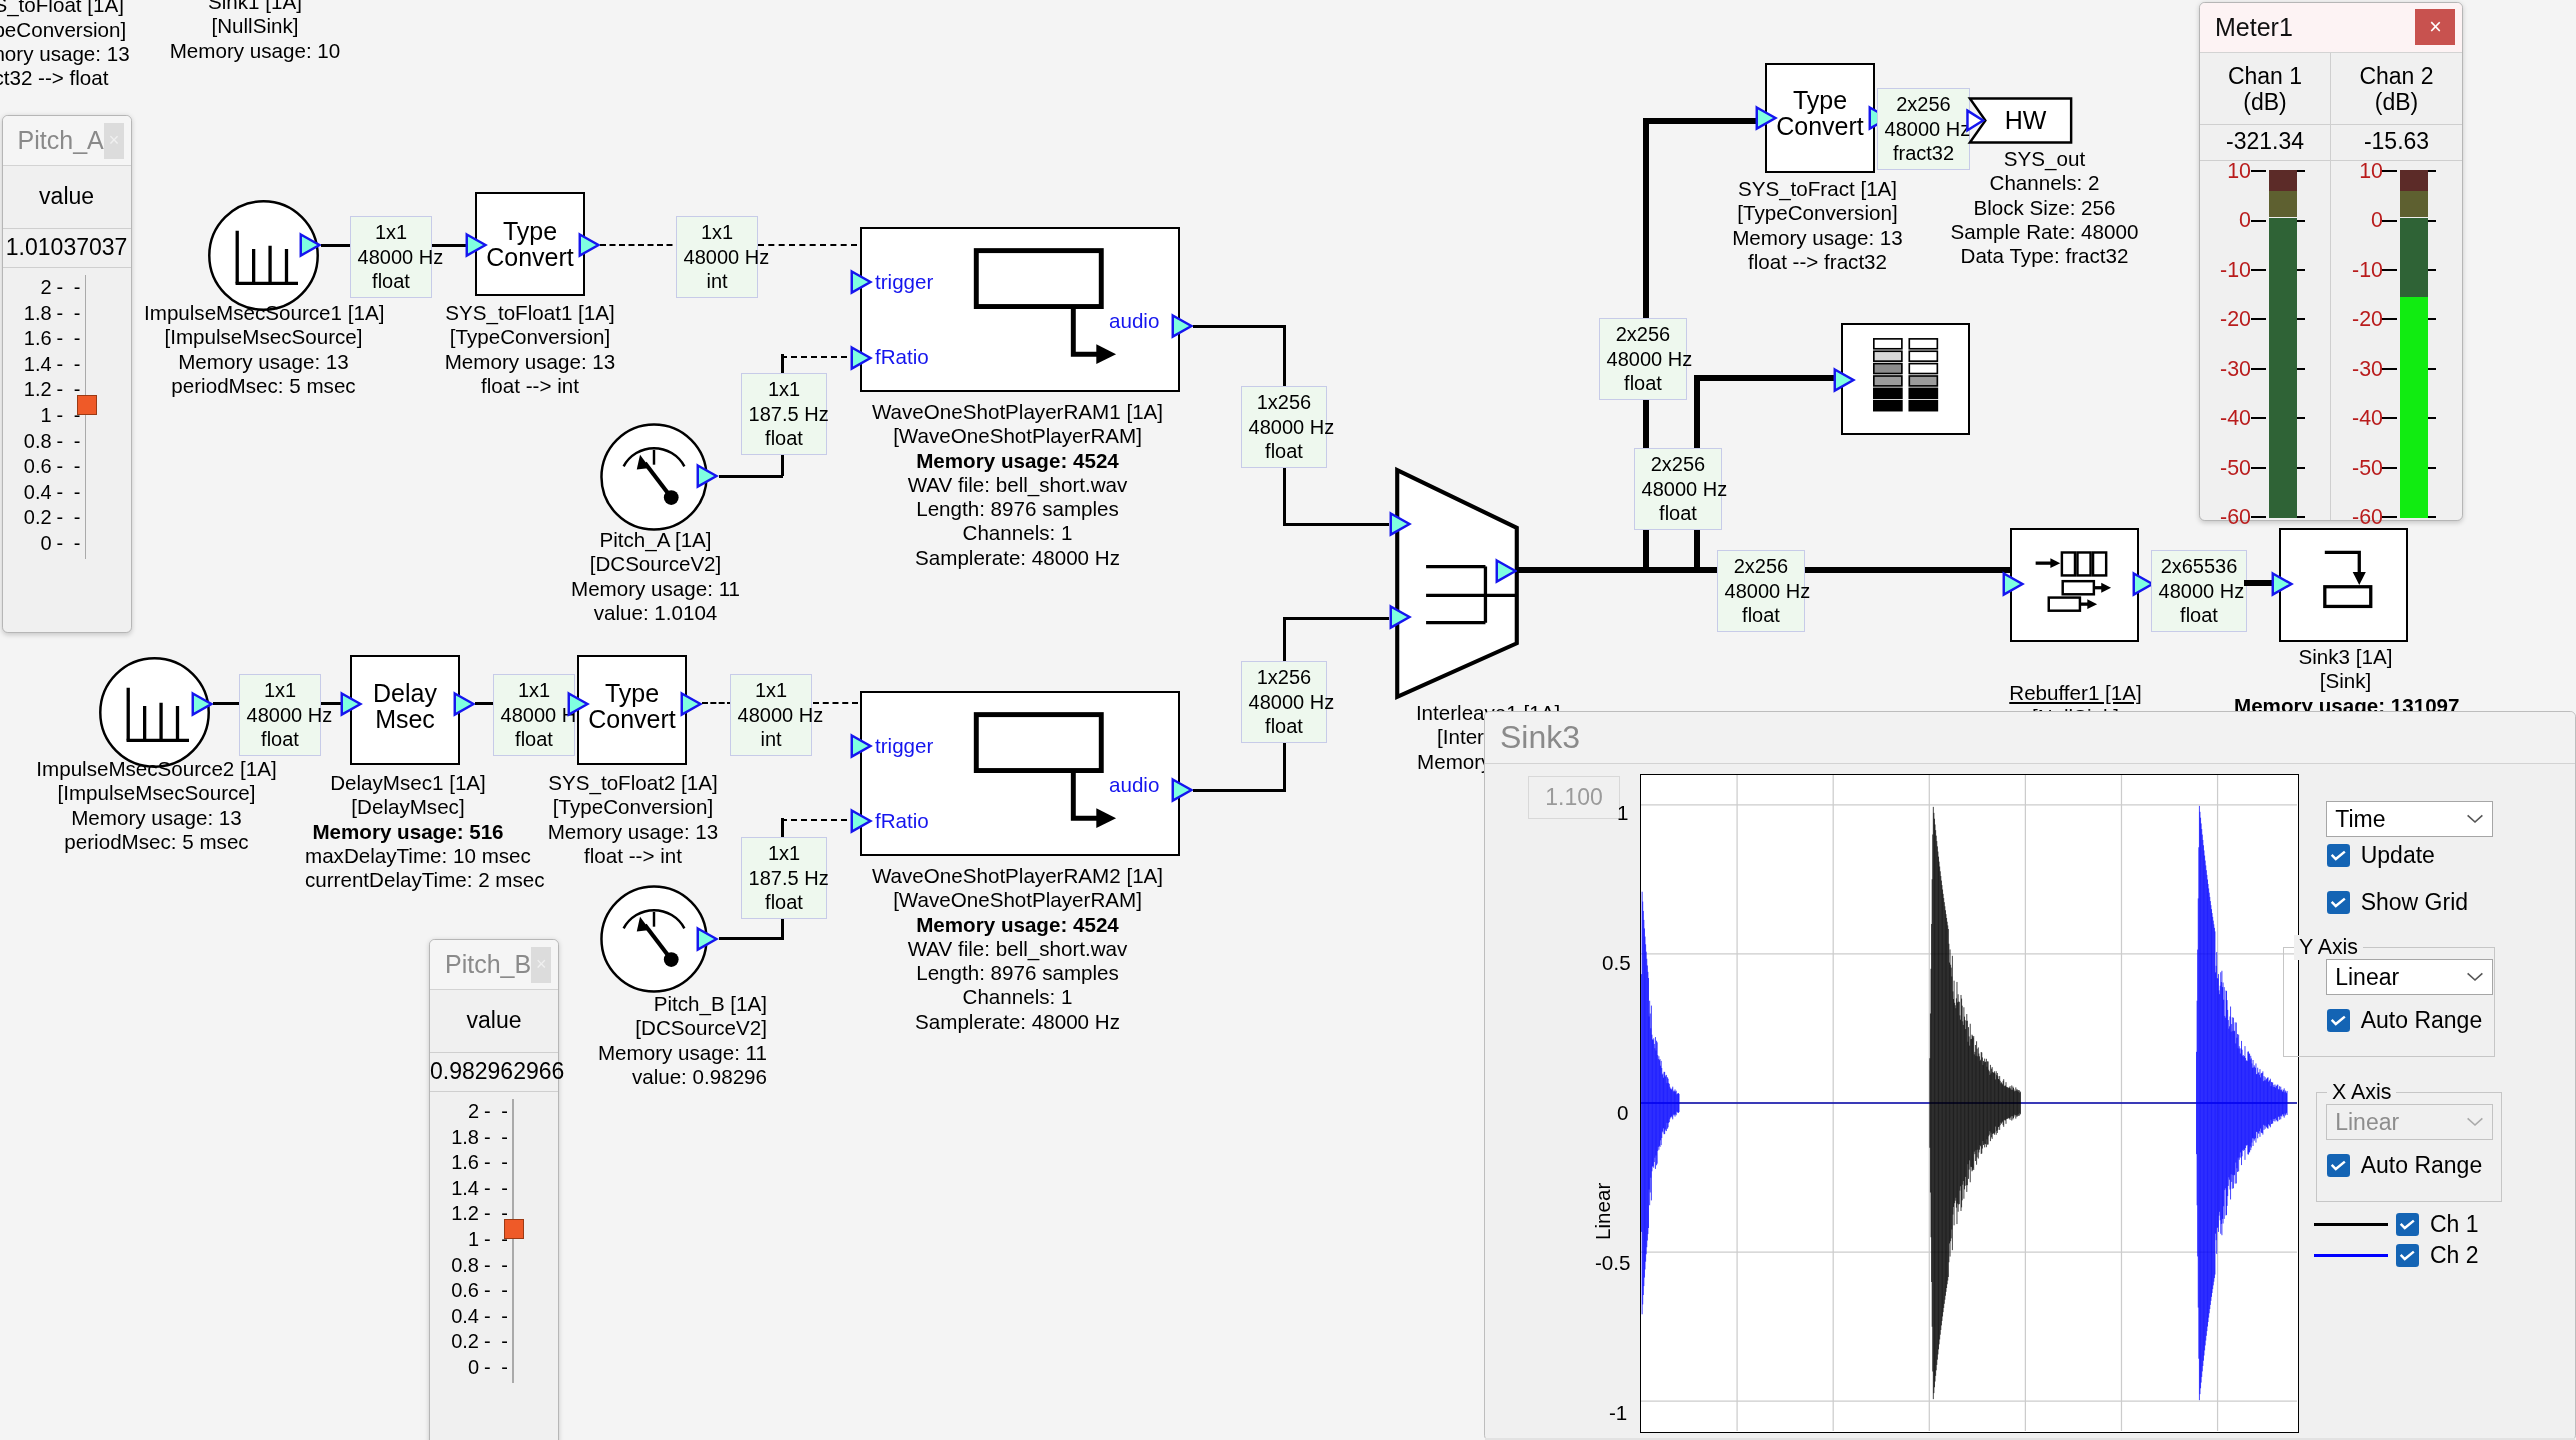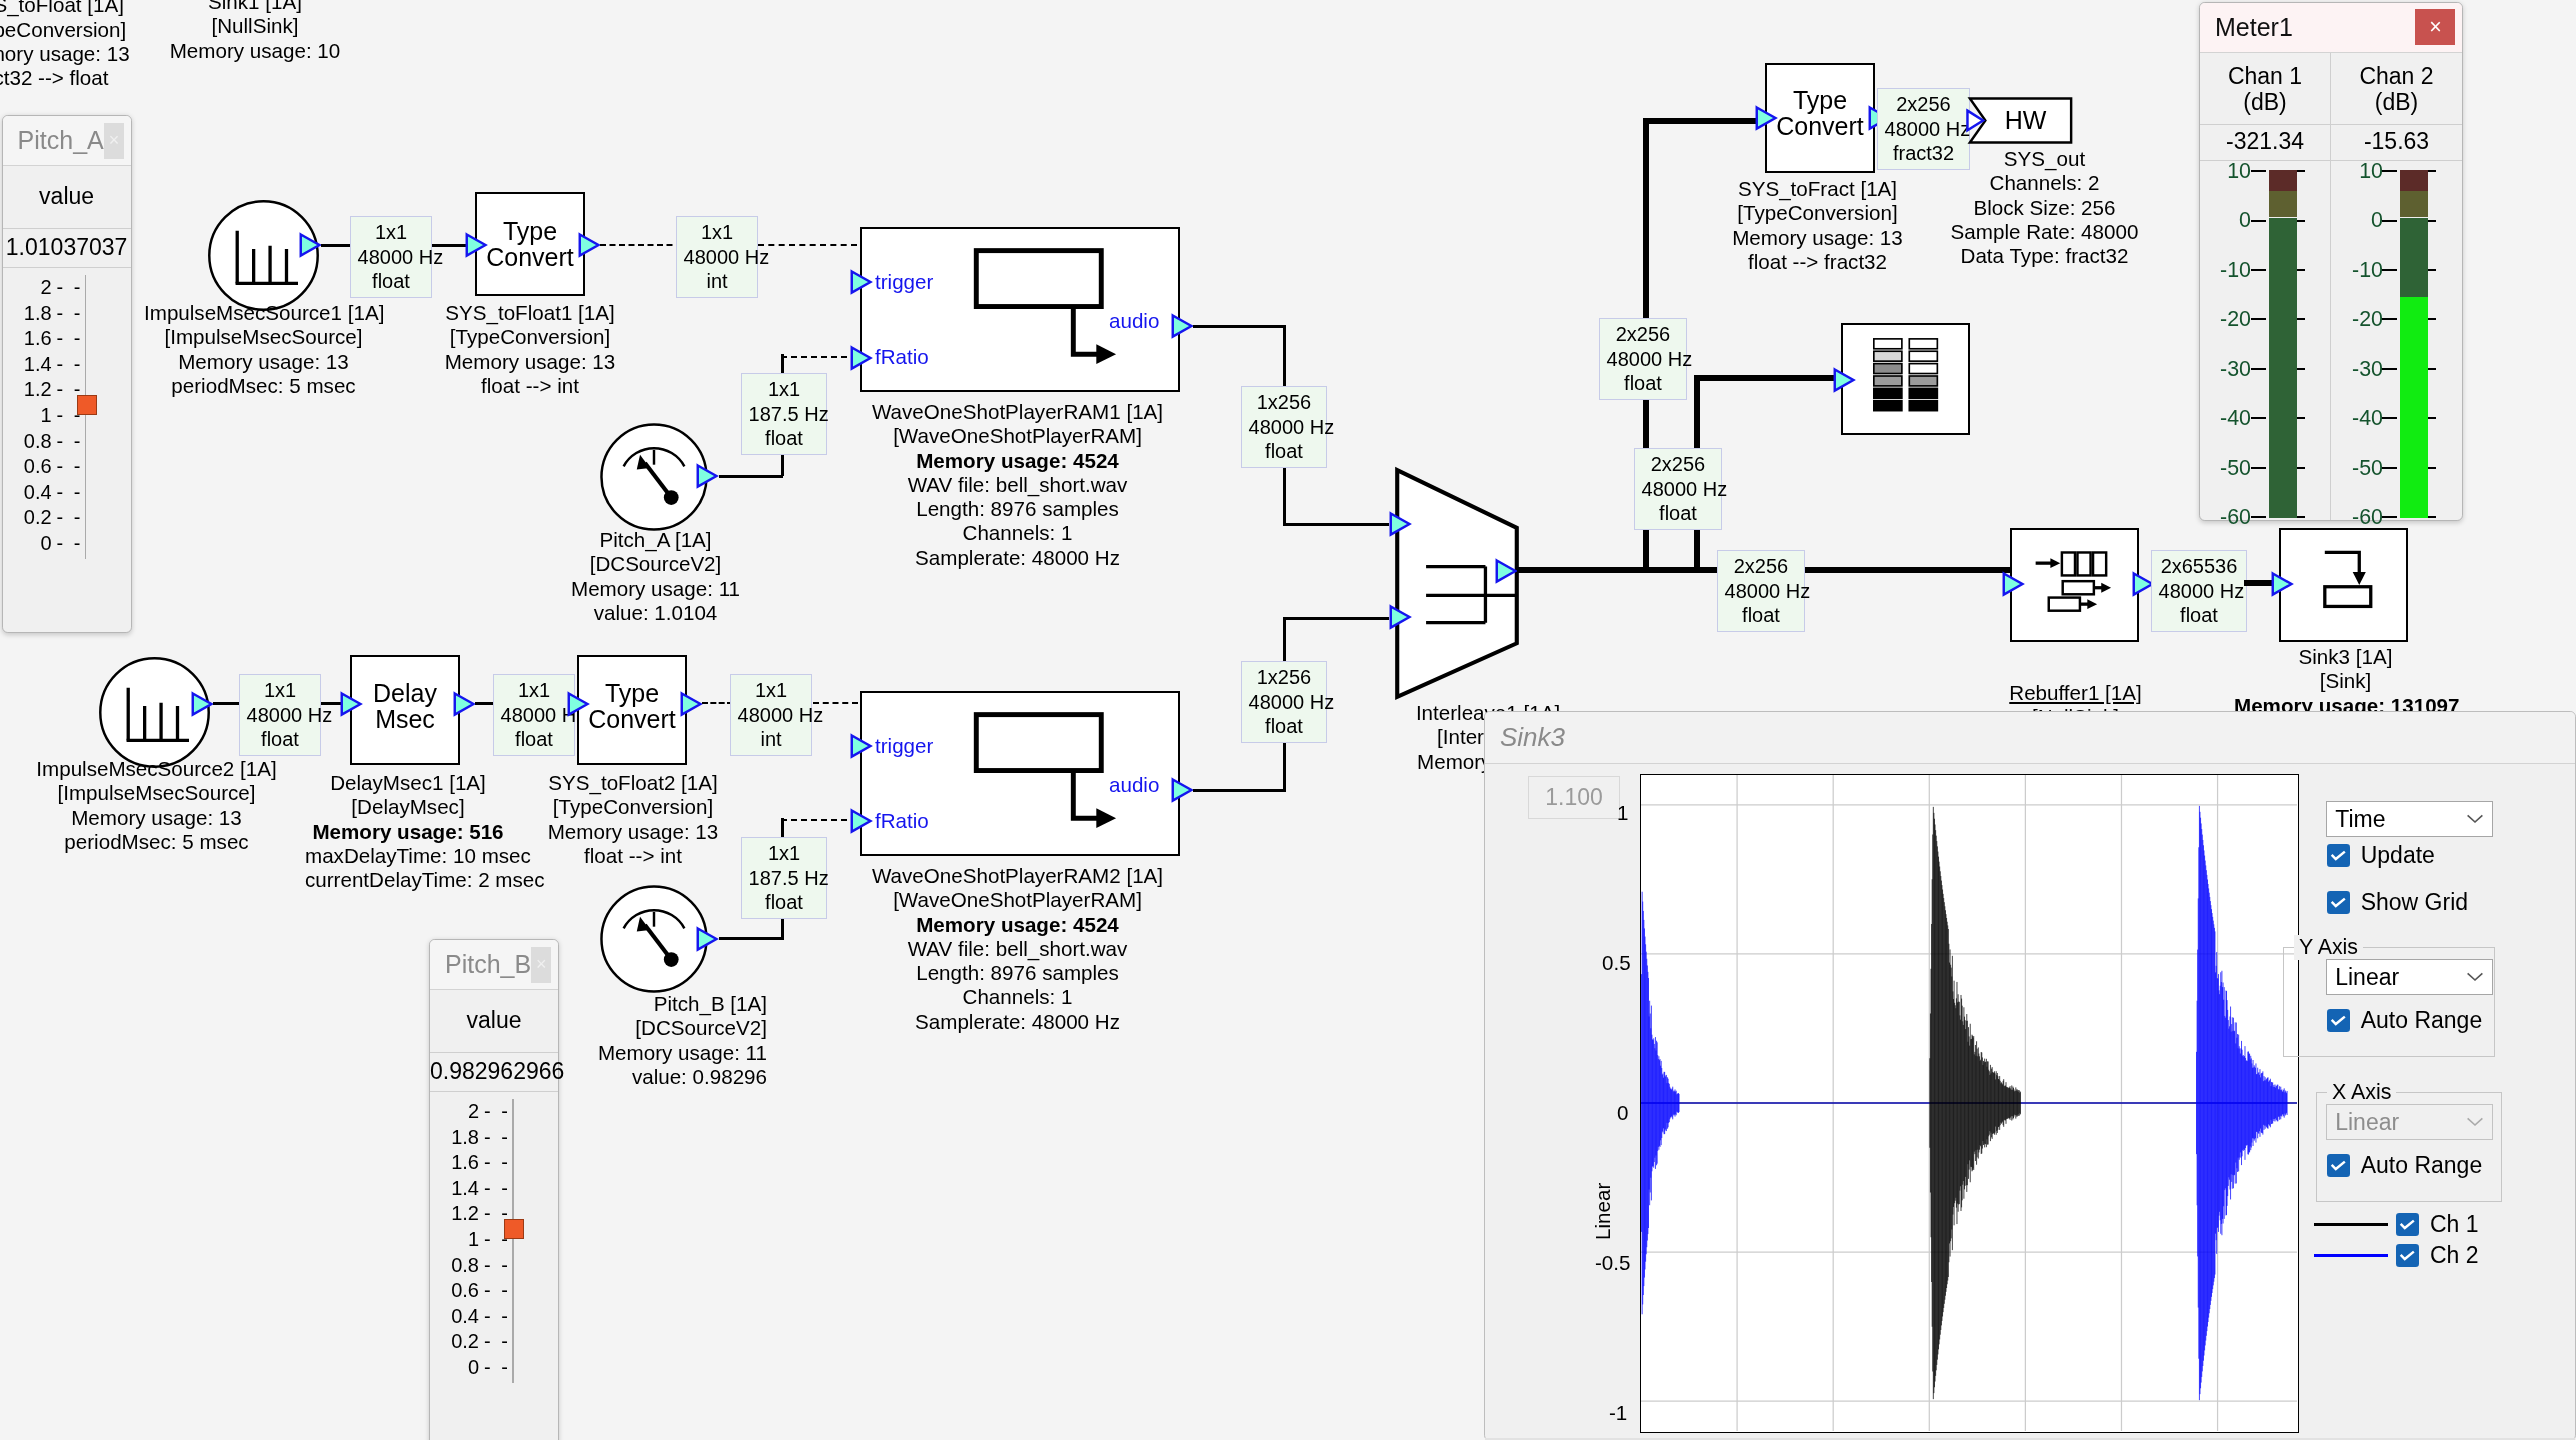--- a/index.html
+++ b/index.html
@@ -45,21 +45,21 @@
   .ticklbl{width:49px;text-align:right;font-size:20px;color:#000;padding-right:5px;}
   .tickdash{width:13px;font-size:20px;color:#000;}
   .tickdash2{width:15px;font-size:20px;color:#000;text-align:center;}
   .trackline{position:absolute;width:1.6px;background:#aaa;}
   .thumb{position:absolute;width:18px;height:18px;background:#ef5a28;border:0.8px solid #9b3a15;}
   
   .meter-col{width:50%;box-sizing:border-box;}
   .meter-hdr{font-size:23px;text-align:center;line-height:1.15;padding:10px 0 8.2px;color:#000;}
   .meter-val{font-size:23px;text-align:center;padding:3.3px 0 5px;color:#000;border-top:0.8px solid #cfcfcf;border-bottom:0.8px solid #cfcfcf;}
   .meter-scale{position:relative;height:363px;}
-  .mlbl{position:absolute;right:79px;font-size:21.4px;color:#14532d;transform:translateY(-50%);}
+  .mlbl{position:absolute;right:79px;font-size:21.4px;color:#b91c1c;transform:translateY(-50%);}
   .mtick{position:absolute;width:15px;height:1.6px;background:#000;}
   .mtick2{position:absolute;width:8.2px;height:1.6px;background:#000;}
   .mbar{position:absolute;width:33px;left:0;}
   
   .scope{position:absolute;background:#f0f0f0;border:0.8px solid #bdbdbd;border-radius:5.8px;box-sizing:border-box;}
   .grp{position:absolute;border:0.8px solid #c6c6c6;box-sizing:border-box;}
   .grp-title{position:absolute;top:-13px;left:10px;background:#f0f0f0;padding:0 5px;font-size:21.4px;color:#000;}
   .combo{position:absolute;background:#fff;border:0.8px solid #a6a6a6;box-sizing:border-box;
          display:flex;align-items:center;justify-content:space-between;padding:0 8.2px;font-size:23px;color:#000;}
   .combo.dis{background:#f0f0f0;border-color:#c3c3c3;color:#8d8d8d;}
@@ -789,21 +789,21 @@
           <div class="mtick2" style="top:306px;"></div>
             <div class="mtick2" style="top:355px;"></div>
         </div>
       </div>
     </div>
   </div>
 </div>
 
 <div class="scope" style="left:1484px;top:711px;width:1092px;height:730px;">
   <div class="win-title" style="height:51px;background:#f2f2f2;">
-    <span class="t" style="font-size:26px;font-style:italic;">Sink3</span>
+    <span class="t" style="font-size:32px;">Sink3</span>
     <span style="width:49px;"></span>
   </div>
 
   <div class="rangebox" style="left:43px;top:64px;width:92px;height:43px;justify-content:center;">1.100</div>
 
   <div class="ylab-rot" style="left:106px;top:528px;">Linear</div>
 
   <div class="axlbl" style="left:132px;top:89px;">1</div>
   <div class="axlbl" style="left:117px;top:239px;">0.5</div>
   <div class="axlbl" style="left:132px;top:389px;">0</div>

